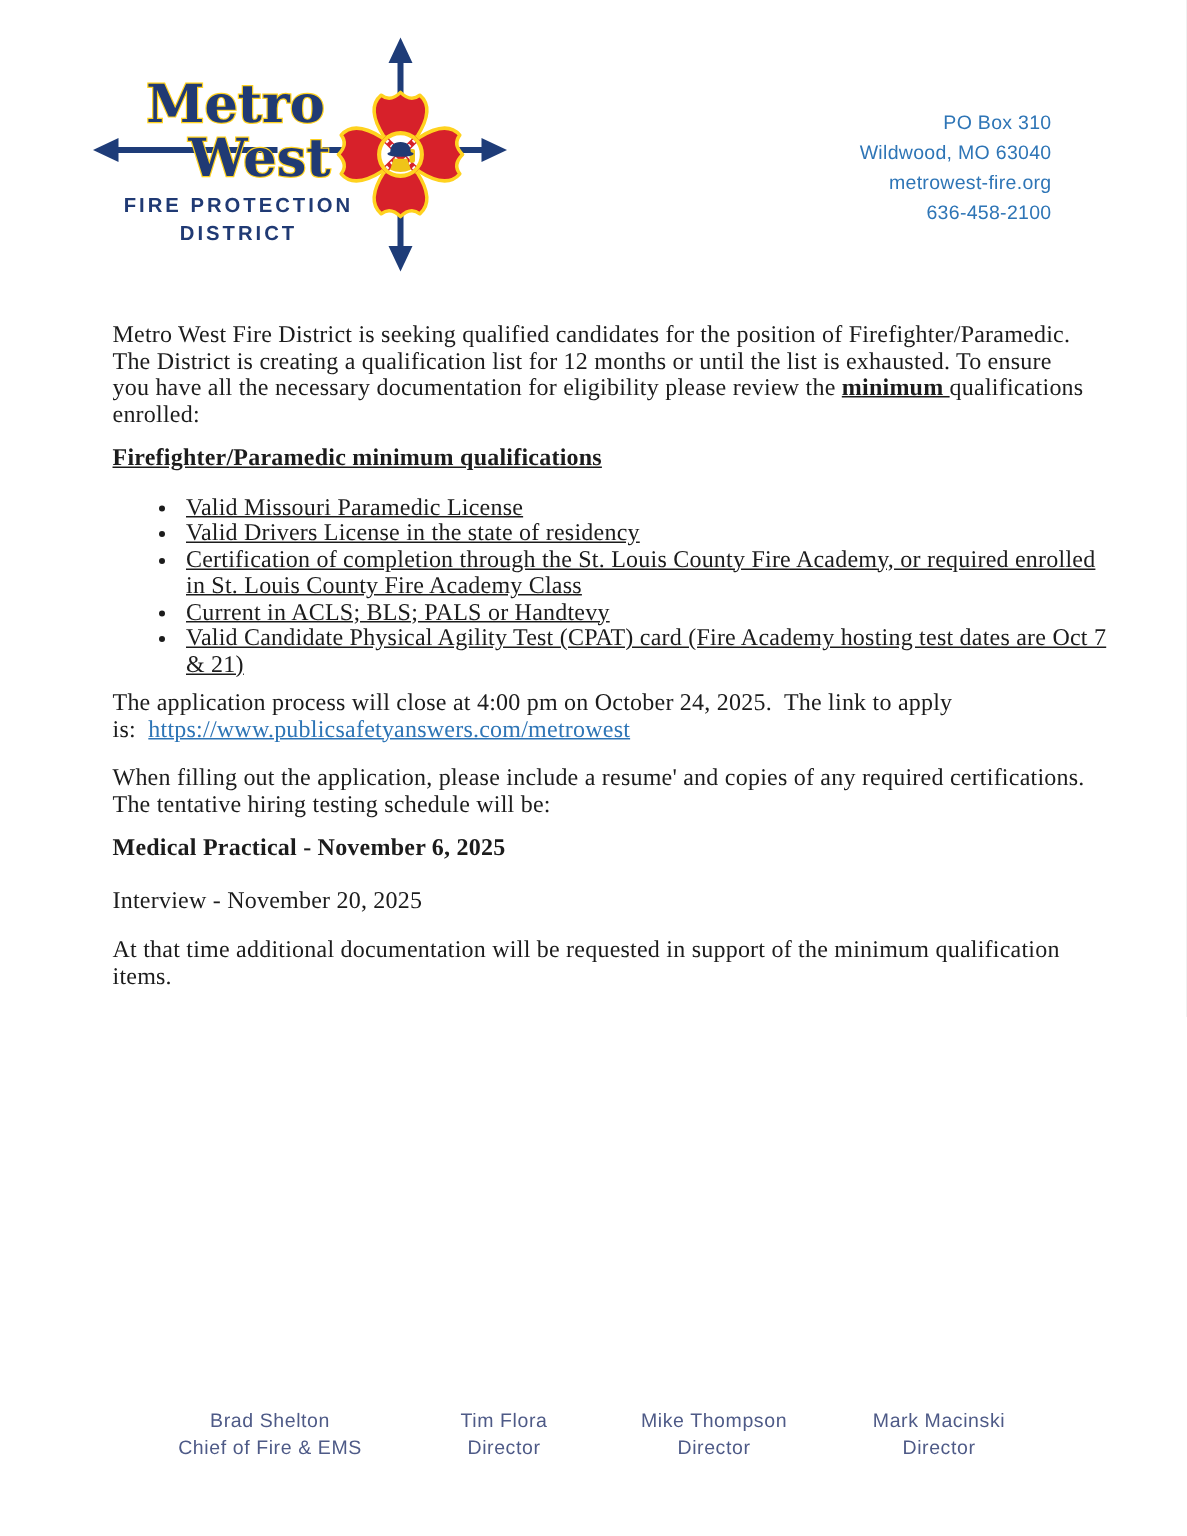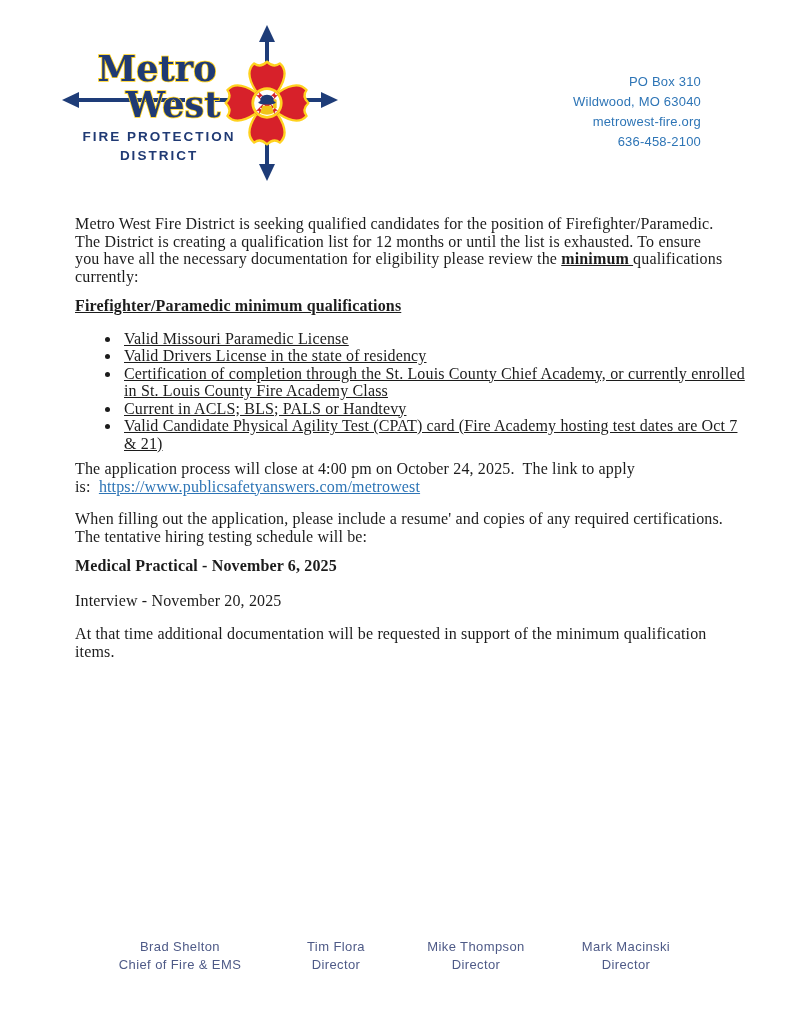--- a/index.html
+++ b/index.html
@@ -110,34 +110,34 @@
     <div>metrowest-fire.org</div>
     <div>636-458-2100</div>
   </div>
 
   <div class="body">
 
     <div>
       <div class="line">Metro West Fire District is seeking qualified candidates for the position of Firefighter/Paramedic.</div>
       <div class="line">The District is creating a qualification list for 12 months or until the list is exhausted. To ensure</div>
       <div class="line"><span>you have all the necessary documentation for eligibility please review the </span><span class="em">minimum </span><span>qualifications</span></div>
-      <div class="line">currently:</div>
+      <div class="line">enrolled:</div>
     </div>
 
     <div class="heading">Firefighter/Paramedic minimum qualifications</div>
 
     <ul class="quals">
       <li>
         <div class="line">Valid Missouri Paramedic License</div>
       </li>
       <li>
         <div class="line">Valid Drivers License in the state of residency</div>
       </li>
       <li>
-        <div class="line">Certification of completion through the St. Louis County Chief Academy, or currently enrolled</div>
+        <div class="line">Certification of completion through the St. Louis County Fire Academy, or required enrolled</div>
         <div class="line">in St. Louis County Fire Academy Class</div>
       </li>
       <li>
         <div class="line">Current in ACLS; BLS; PALS or Handtevy</div>
       </li>
       <li>
         <div class="line">Valid Candidate Physical Agility Test (CPAT) card (Fire Academy hosting test dates are Oct 7</div>
         <div class="line">&amp; 21)</div>
       </li>
     </ul>

